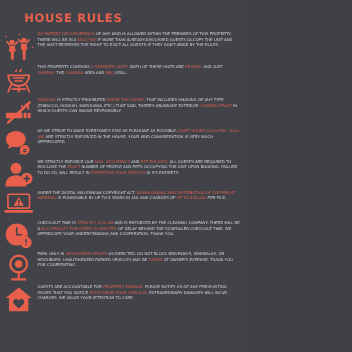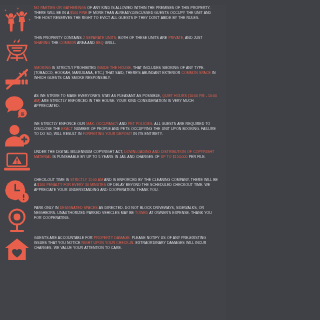--- a/index.html
+++ b/index.html
@@ -69,20 +69,21 @@
   }
   .hl {
     color: #e8604c;
   }
 </style>
 </head>
 <body>
 
 <div class="page">
 
+  <div class="title">HOUSE RULES</div>
 
   <div class="rules" id="rules-container">
       <div class="rule">
         <div class="icon-cell">
           <svg width="28" height="26" viewBox="0 0 28 26">
     <g fill="#e8604c">
       <circle cx="8" cy="8.5" r="2.3"></circle>
       <path d="M5.6 11.6h4.8l1 5.2H9.8l-.4 7.6H7l-.3-7.6H5.1z"></path>
       <path d="M5.8 11.9 2.4 8.2l1.2-1.1 3.1 3.3z"></path>
       <path d="M10.3 11.9l3.4-3.6-1.2-1.1-3 3.4z"></path>

